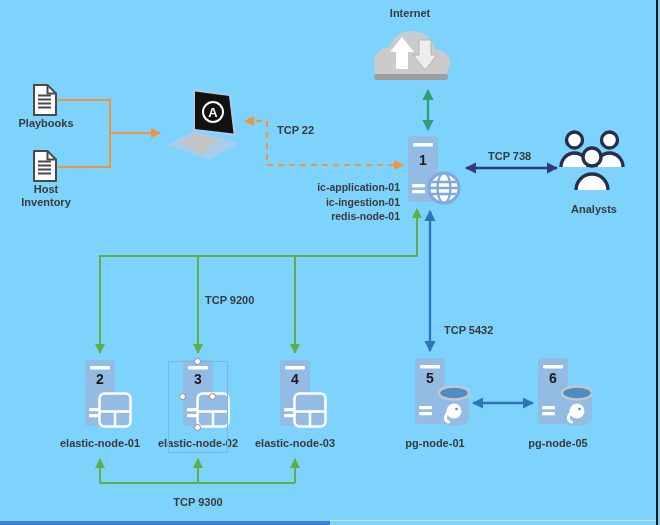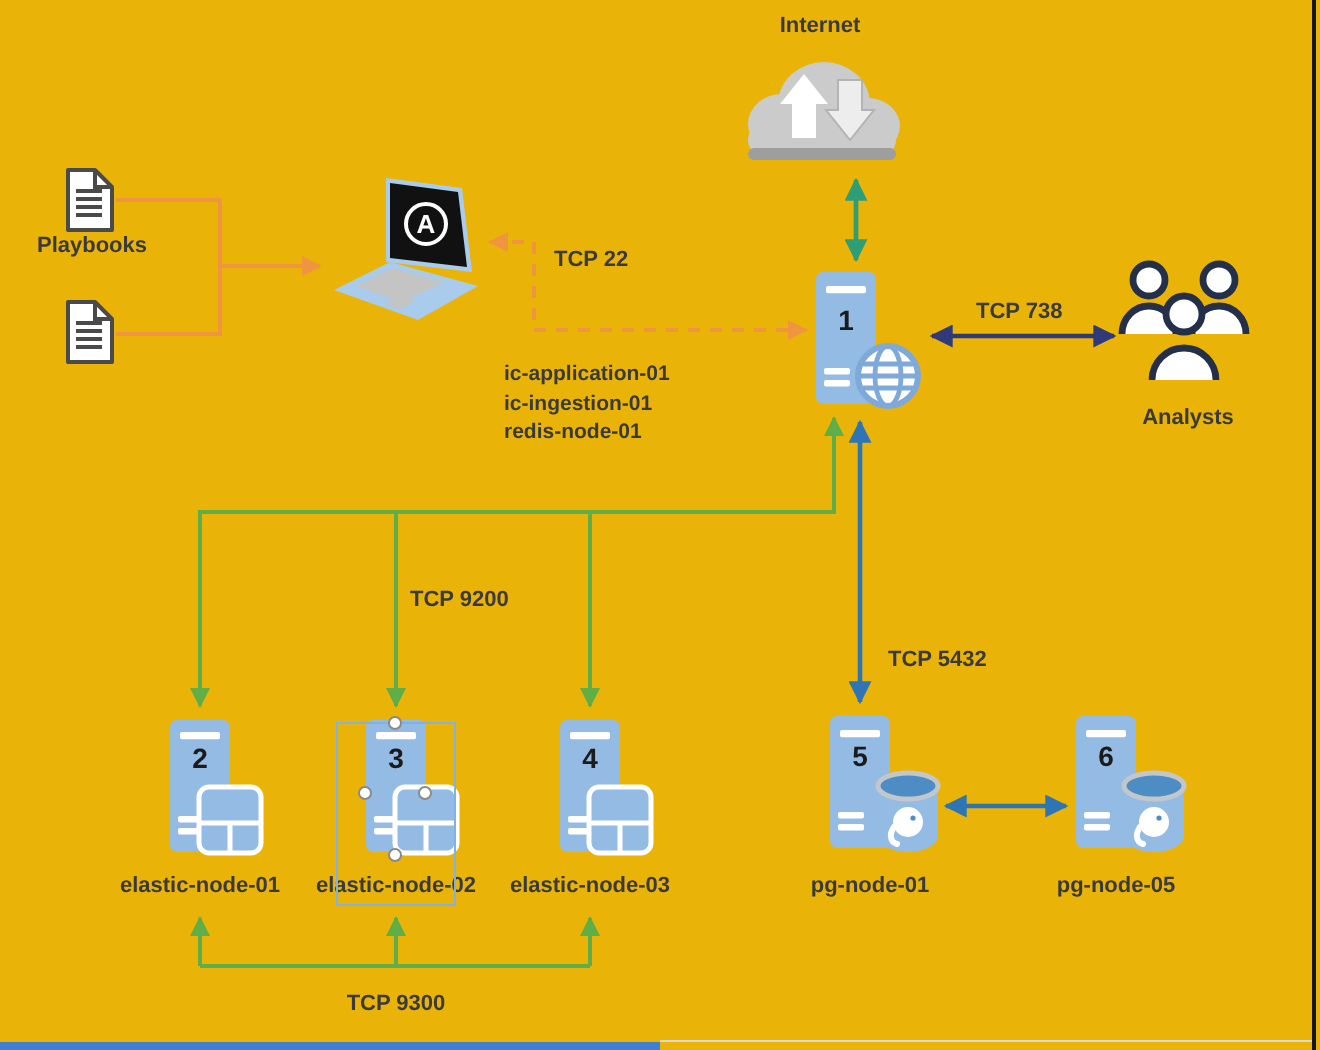--- a/index.html
+++ b/index.html
@@ -1,22 +1,22 @@
 <!DOCTYPE html>
 <html style="--c-orange: #F0953F; --c-green: #5FAE48; --c-teal: #2E9E77; --c-navy: #303A7A; --c-people: #243049; --c-blue: #2E75B6; --c-node-fill: #94BBE4; --c-globe: #7FA9D9; --c-selection: #7EB2E8; --c-cloud: #CBCBCB; --c-cloud-rim: #9E9E9E; --c-label: #3A3A3A; --c-edge-blue: #3F7FD6; --c-frame-dark: #161616;"><head>
 <meta charset="utf-8">
 <style>
   html,body{margin:0;padding:0;background:#fff;}
-  .canvas{position:relative;width:660px;height:525px;background:#eab308;overflow:hidden;
+  .canvas{position:relative;width:660px;height:525px;background:#7dd3fc;overflow:hidden;
           font-family:"Liberation Sans",sans-serif;}
   .abs{position:absolute;}
   .lbl{position:absolute;font-weight:bold;font-size:11px;color:var(--c-label,#3a3a3a);
        text-align:center;line-height:13px;white-space:nowrap;}
   .lbl.left{text-align:center;}
-  .hosts{position:absolute;left:252px;top:180px;width:148px;}
+  .hosts{position:absolute;left:252px;top:180px;width:148px;text-align:right;}
   .hosts div{font-weight:bold;font-size:10.5px;line-height:14.6px;color:var(--c-label,#3a3a3a);}
   .num{position:absolute;font-weight:bold;font-size:14px;color:#1b1b1b;text-align:center;}
   .handle{position:absolute;width:7px;height:7px;border-radius:50%;background:#fff;
           border:1.5px solid #8a8a8a;box-sizing:border-box;z-index:6;}
   .selbox{position:absolute;border:1.5px solid var(--c-selection,#7EB2E8);box-sizing:border-box;z-index:5;}
   svg{display:block;}
   .frame{position:absolute;z-index:8;}
 </style>
 </head>
 <body>
@@ -91,20 +91,24 @@
 
   <div class="abs" style="left:33px;top:150px">
     <svg width="24" height="32" viewBox="0 0 24 32">
       <path d="M1,1 H14.5 L23,9.5 V31 H1 Z" fill="#fff" stroke="#4a4a4a" stroke-width="2" stroke-linejoin="round"></path>
       <path d="M14.5,1 V9.5 H23" fill="none" stroke="#4a4a4a" stroke-width="2"></path>
       <rect x="5" y="10.5" width="13" height="2" fill="#4a4a4a"></rect>
       <rect x="5" y="14.5" width="13" height="2" fill="#4a4a4a"></rect>
       <rect x="5" y="18.5" width="13" height="2" fill="#4a4a4a"></rect>
       <rect x="5" y="22.5" width="13" height="2" fill="#4a4a4a"></rect>
     </svg>
+  </div>
+  <div class="lbl" style="left:4px;top:183px;width:84px">
+    <div>Host</div>
+    <div>Inventory</div>
   </div>
 
   <div class="abs" style="left:165px;top:86px">
     <svg width="82" height="78" viewBox="0 0 82 78">
       <polygon points="2,59 30,45 74,57 44,74" fill="#A9CBEC"></polygon>
       <polygon points="13,57 31,48 57,55 36,65" fill="#C4C4C4"></polygon>
       <polygon points="27,66 35,62 43,64.5 35,68.5" fill="#C4C4C4"></polygon>
       <polygon points="28,3 66,8 71,50 28,45" fill="#A9CBEC"></polygon>
       <polygon points="30,5.5 64,10 68.5,47.5 30,43" fill="#111111"></polygon>
       <circle cx="48" cy="26" r="10" fill="#111" stroke="#fff" stroke-width="2"></circle>

